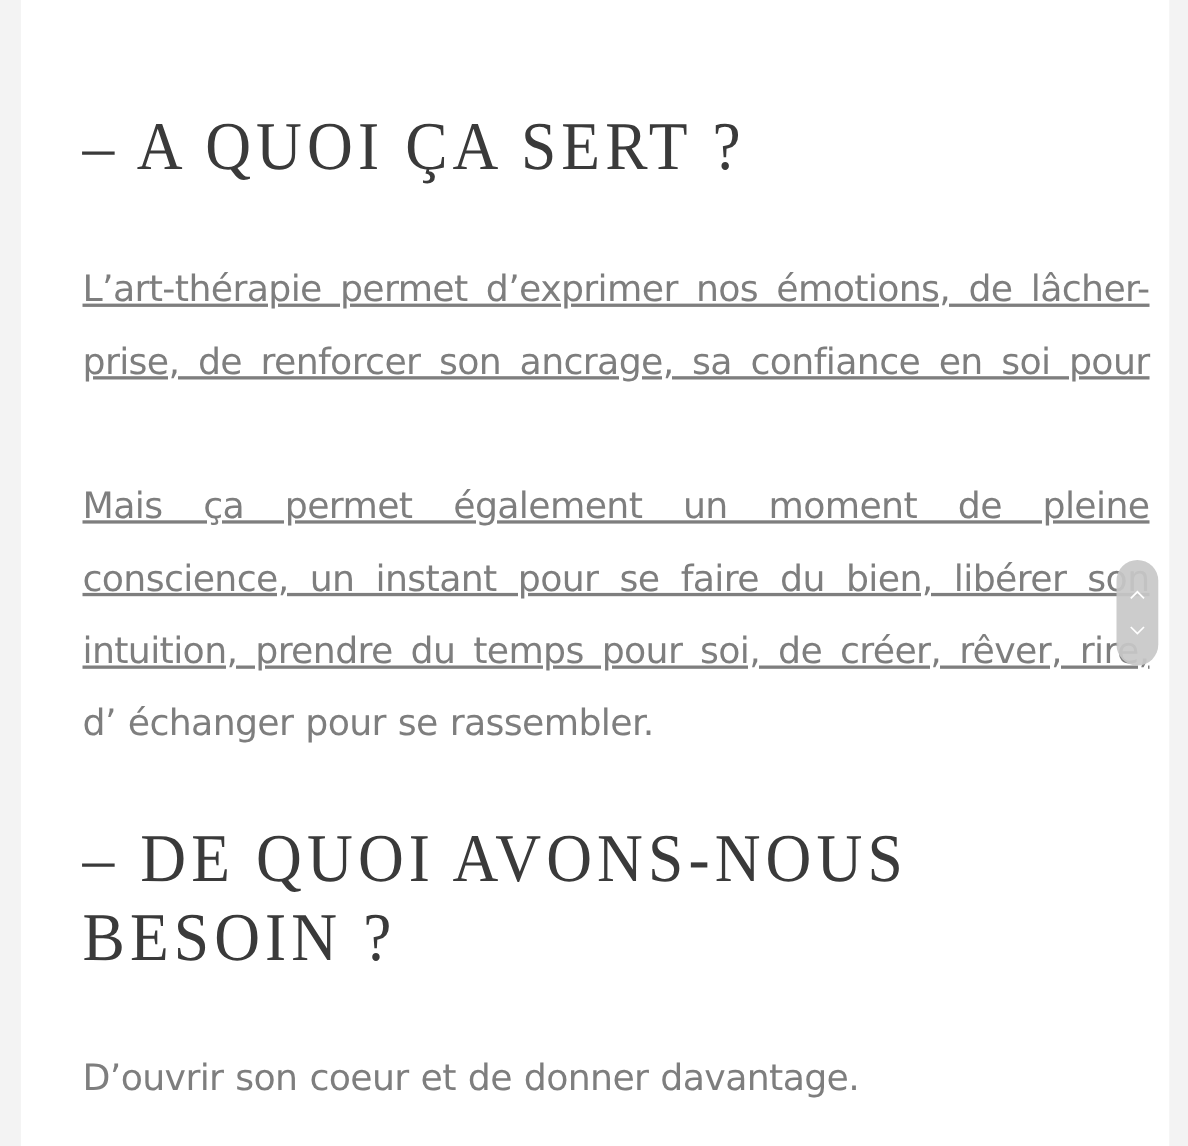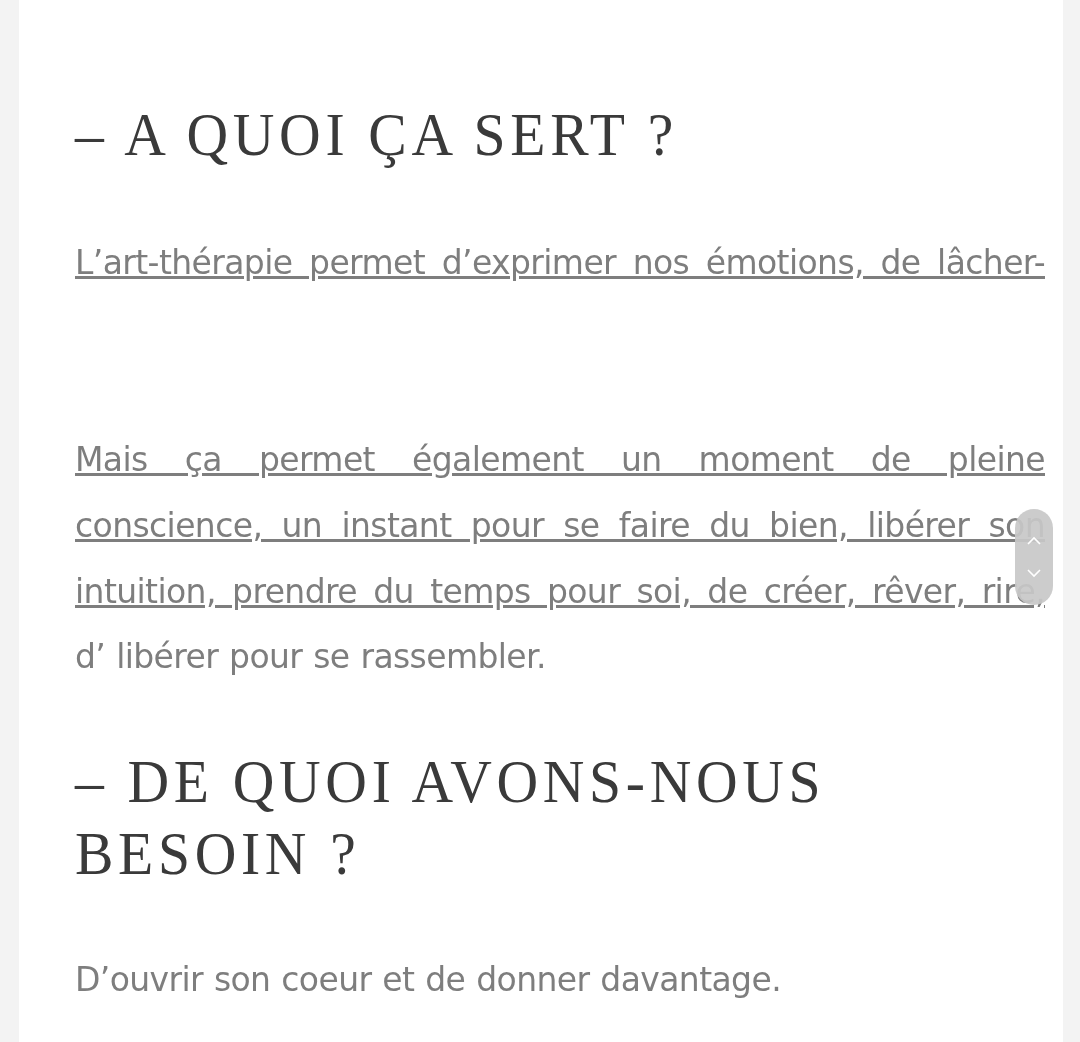--- a/index.html
+++ b/index.html
@@ -97,27 +97,28 @@
 <body>
 
 <div class="page">
   <div class="card">
     <div class="content">
 
       <h2 class="heading h1">– A QUOI ÇA SERT ?</h2>
 
       <p class="para p1">
         <span class="line justify">L’art-thérapie permet d’exprimer nos émotions, de lâcher-</span>
+        <span class="line justify">prise, de renforcer son ancrage, sa confiance en soi pour</span>
       </p>
 
       <p class="para p2">
         <span class="line justify">Mais ça permet également un moment de pleine</span>
         <span class="line justify">conscience, un instant pour se faire du bien, libérer son</span>
         <span class="line justify">intuition, prendre du temps pour soi, de créer, rêver, rire,</span>
-        <span class="line">d’ libérer pour se rassembler.</span>
+        <span class="line">d’ échanger pour se rassembler.</span>
       </p>
 
       <h2 class="heading h2">
         <span class="line">– DE QUOI AVONS-NOUS</span>
         <span class="line">BESOIN ?</span>
       </h2>
 
       <p class="para p3">D’ouvrir son coeur et de donner davantage.</p>
 
     </div>

